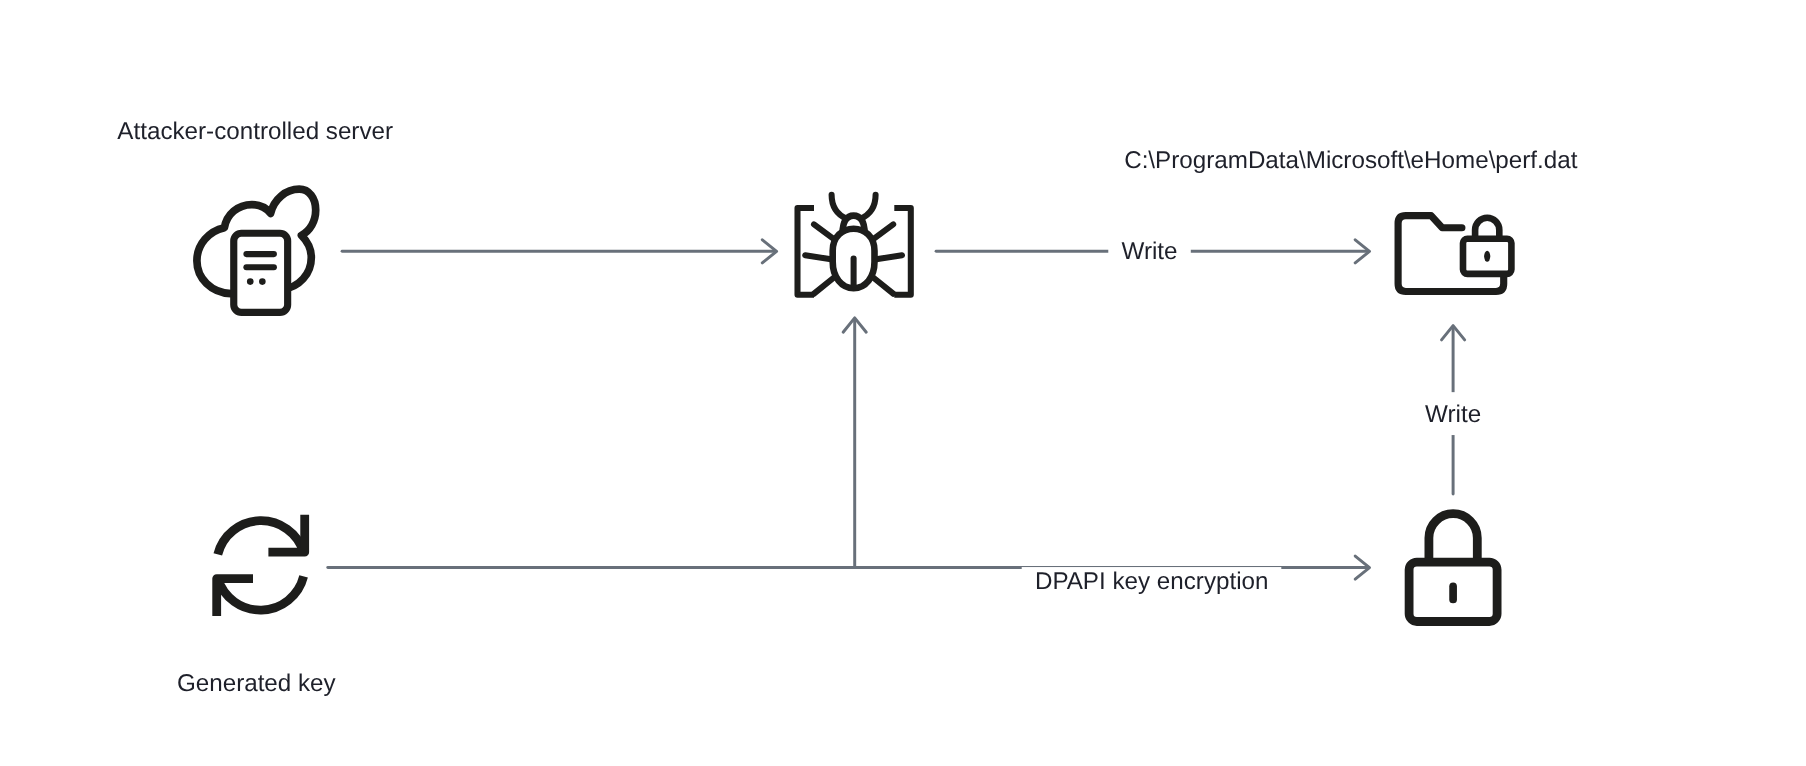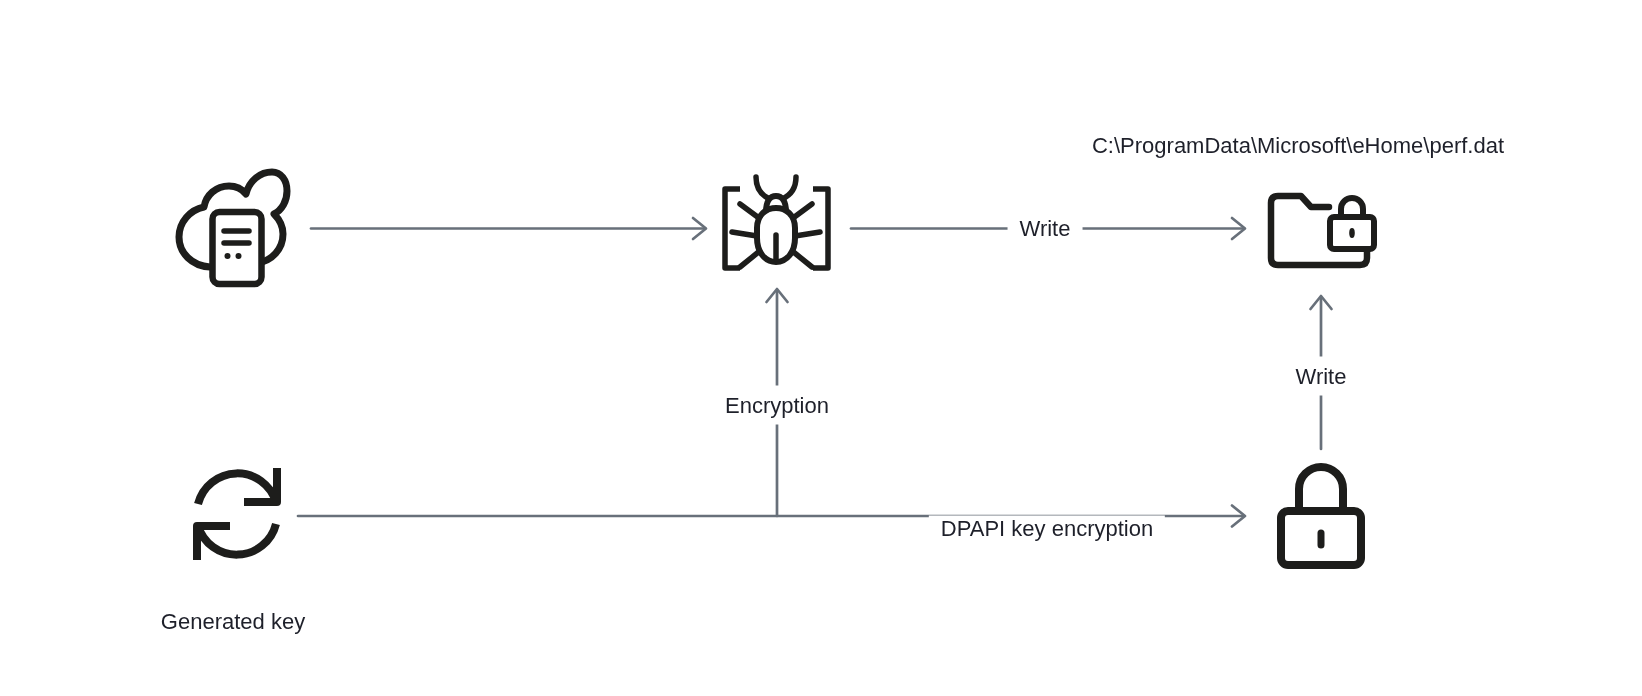--- a/index.html
+++ b/index.html
@@ -129,28 +129,28 @@
     </g>
 
     <g>
       <path class="ic w8" d="M 1299 511 L 1299 489 A 22 22 0 0 1 1343 489 L 1343 511"></path>
       <rect class="ic w8 fillwhite" x="1281" y="511" width="80" height="54" rx="7"></rect>
       <path class="ic w7" d="M 1321 533 V 545"></path>
     </g>
   </svg>
 
   <div class="label nobg" style="left:232px; top:119px;">
+    <div>Attacker-controlled server</div>
   </div>
 
-  <div class="label nobg" style="left:1298px; top:145px;">C:\ProgramData\Microsoft\eHome\perf.dat</div>
+  <div class="label nobg" style="left:1228px; top:145px;">C:\ProgramData\Microsoft\eHome\perf.dat</div>
 
 
   <div class="label pad-h" style="left:1045px; top:228px;">Write</div>
 
-  <div class="label pad-v" style="left:777px; top:405px;">Encryption</div>
 
   <div class="label pad-v" style="left:1321px; top:376px;">Write</div>
 
   <div class="label pad-h" style="left:1047px; top:516px;margin-top:12px;">DPAPI key encryption</div>
 
   <div class="label nobg" style="left:233px; top:601px;margin-top:20px;">Generated key</div>
 
 </div>
 
 </body></html>

